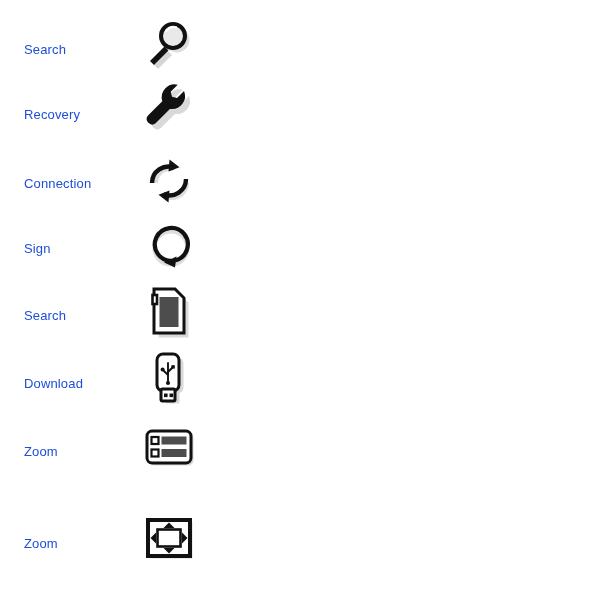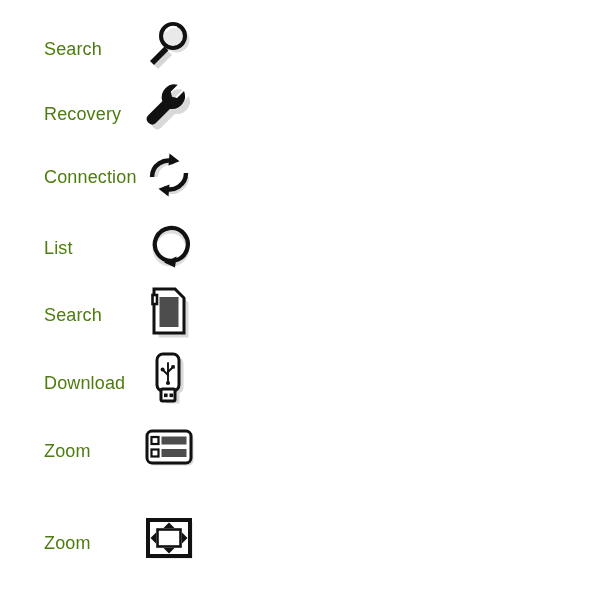--- a/index.html
+++ b/index.html
@@ -31,26 +31,25 @@
   .icon-row {
     position: absolute;
     left: 0;
     width: 300px;
     height: 60px;
     display: flex;
     align-items: center;
   }
   .icon-label {
     position: absolute;
-    font-size: 18px;
+    font-size: 13px;
     line-height: 1;
     letter-spacing: 0.15px;
-    color: #4d7c0f;
+    color: #1d4ed8;
     white-space: nowrap;
-    margin-left: 20px;
     -webkit-font-smoothing: antialiased;
   }
   #column-left .icon-label  { left: 24px; }
 
   .icon-art {
     position: absolute;
     width: 56px;
     height: 56px;
     display: block;
   }
@@ -91,40 +90,40 @@
                      A13 13 0 0 0 44.5 9.5 Z"></path>
           </g>
           <path d="M42 7 L35 14 L30 12.7 L28.7 7.7 L35.7 0.7
                    a13 13 0 0 0 -15.4 16.6 L6 31.6
                    a5.4 5.4 0 0 0 7.6 7.6 L27.9 24.9
                    A13 13 0 0 0 42 7 Z" fill="#111111"></path>
         </svg>
       </span>
     </div>
 
-    <div class="icon-row" style="top:147px;">
+    <div class="icon-row" style="top:153px;">
       <span class="icon-label">Connection</span>
       <span class="icon-art" style="top:0px;">
         <svg viewBox="0 0 56 56">
           <g transform="translate(2,2)" opacity="0.45">
             <path d="M9 28 a17 17 0 0 1 20 -16.7 l0 5 A12.2 12.2 0 0 0 14 28 Z" fill="#b3b3b3"></path>
             <path d="M45 28 a17 17 0 0 1 -20 16.7 l0 -5 A12.2 12.2 0 0 0 40 28 Z" fill="#b3b3b3"></path>
           </g>
 
           <path d="M10 30 a16.5 16.5 0 0 1 22.5 -15.3" fill="none" stroke="#111111" stroke-width="4.4" stroke-linecap="butt"></path>
           <polygon points="27.5,6.5 37.5,14.2 26.5,18.5" fill="#111111"></polygon>
 
           <path d="M44 26 a16.5 16.5 0 0 1 -22.5 15.3" fill="none" stroke="#111111" stroke-width="4.4" stroke-linecap="butt"></path>
           <polygon points="26.5,49.5 16.5,41.8 27.5,37.5" fill="#111111"></polygon>
         </svg>
       </span>
     </div>
 
     <div class="icon-row" style="top:218px;">
-      <span class="icon-label">List</span>
+      <span class="icon-label">Sign</span>
       <span class="icon-art" style="top:0px;">
         <svg viewBox="0 0 56 56">
           <g transform="translate(2,2)" opacity="0.45">
             <circle cx="27" cy="28" r="16.5" fill="none" stroke="#b3b3b3" stroke-width="4.2"></circle>
           </g>
           <path d="M33 42.5 A16.5 16.5 0 1 0 30 42.9" fill="none" stroke="#111111" stroke-width="4.2" stroke-linecap="butt"></path>
           <polygon points="22,44.5 34.5,38.5 33,49.5" fill="#111111"></polygon>
         </svg>
       </span>
     </div>

